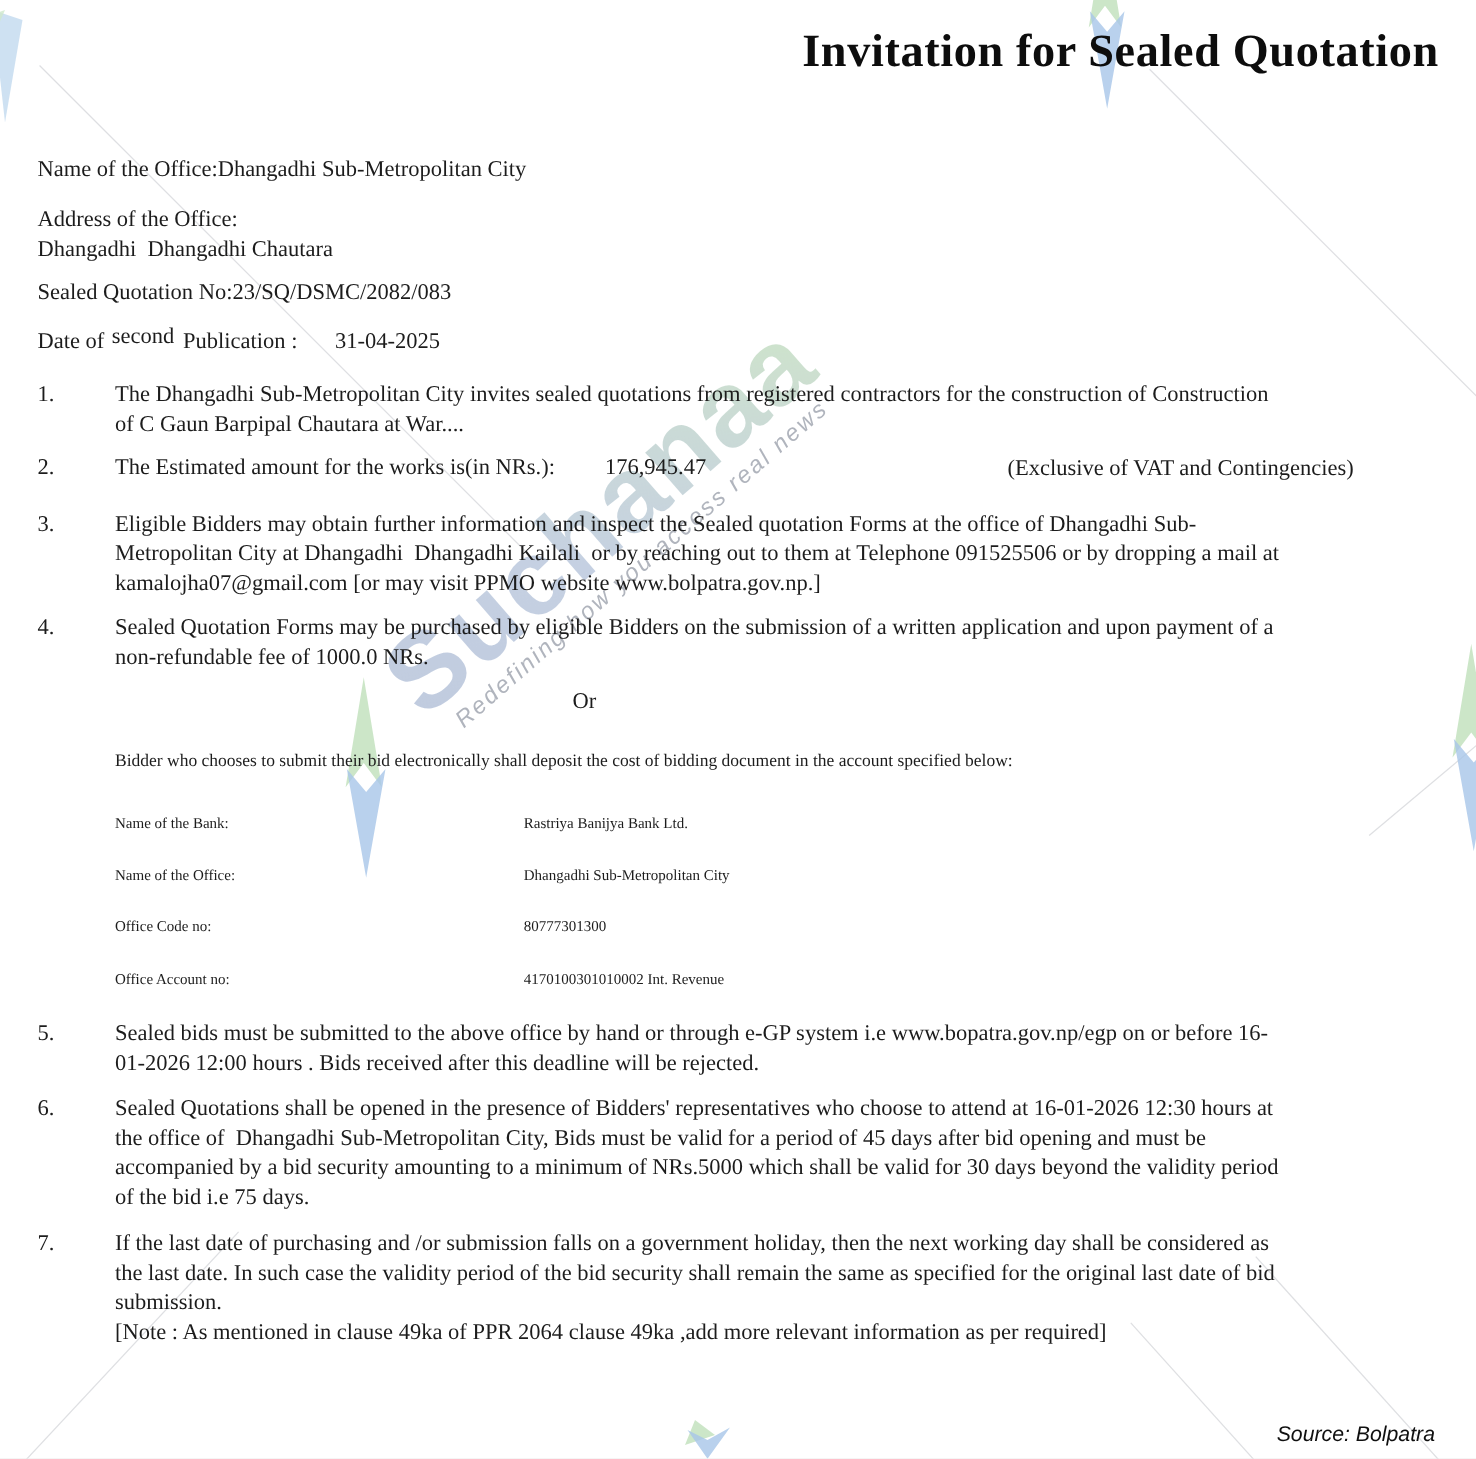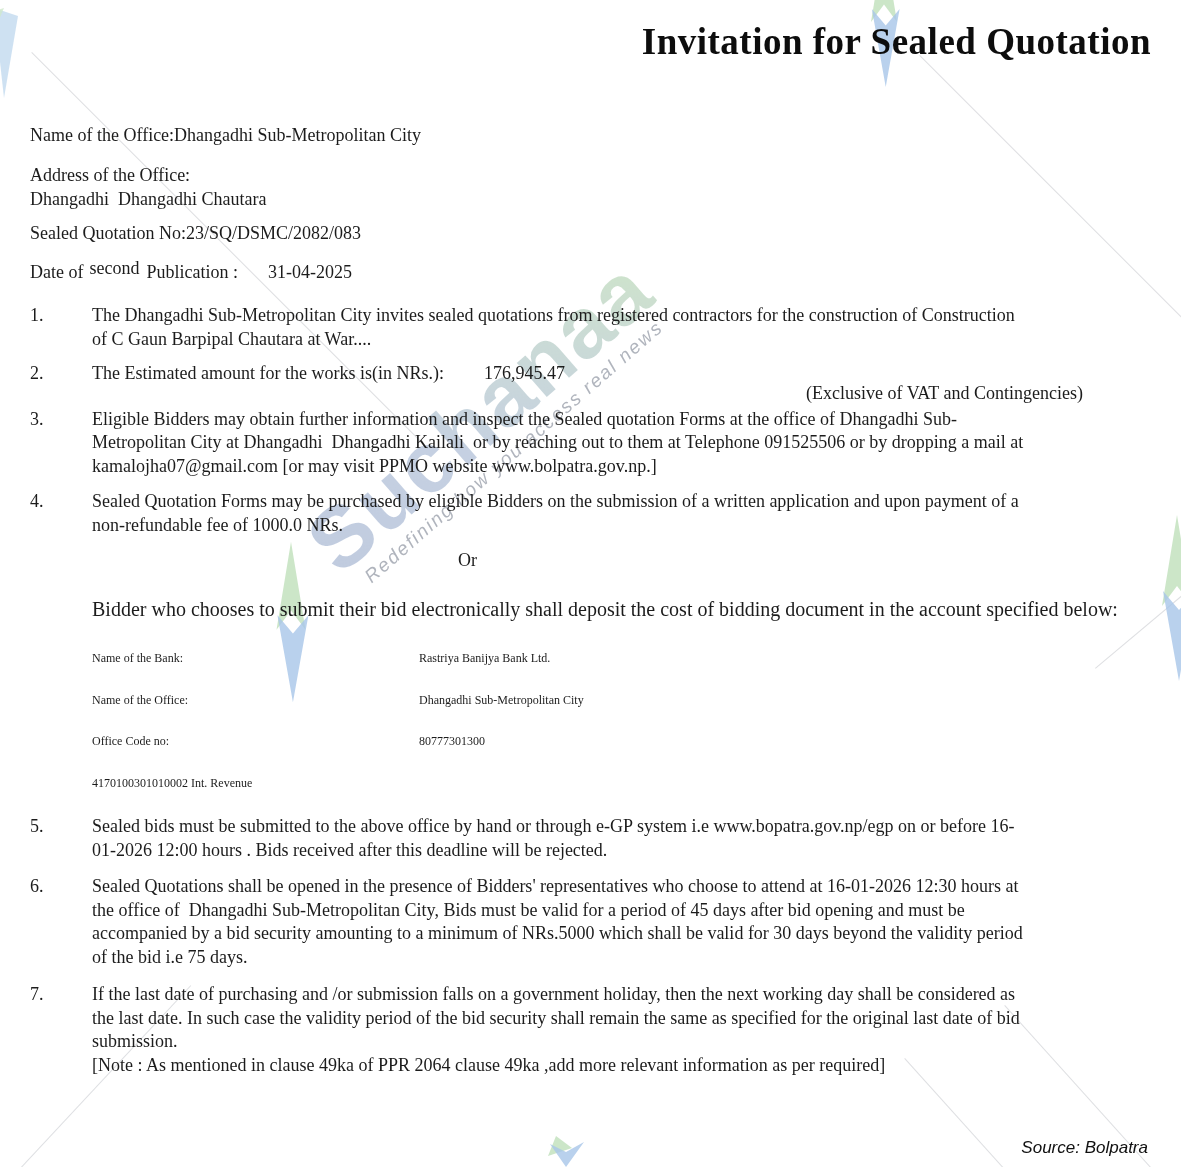--- a/index.html
+++ b/index.html
@@ -43,23 +43,23 @@
   .mt-pubdate{margin-top:19px;}
   .raised{position:relative; top:-4px; margin:0 7px 0 6px;}
   .pubdate-val{margin-left:30px;}
   .clauses{margin-top:22px;}
   .clause{position:relative; display:flex; align-items:flex-start; font-size:18px; line-height:23.5px;}
   .clause .num{flex:0 0 62px;}
   .clause .ctext{white-space:pre;}
   .c2{margin-top:11px;} .c3{margin-top:22px;} .c4{margin-top:12px;}
   .c5{margin-top:20px;} .c6{margin-top:13px;} .c7{margin-top:14px;}
   .amount{margin-left:40px;}
-  .vat{position:absolute; left:776px; top:20px; white-space:pre;}
+  .vat{position:absolute; left:776px; top:1px; white-space:pre;}
   .or-sep{margin:12px 0 0 428px; font-size:18px; line-height:23.5px; width:40px;}
-  .bidder-note{margin:25px 0 0 62px; font-size:20px; line-height:23.5px; white-space:pre;}
+  .bidder-note{margin:25px 0 0 62px; font-size:14px; line-height:23.5px; white-space:pre;}
   .bank{margin:26px 0 0 62px;}
   .bank-row{display:flex; font-size:12px; line-height:23.5px; margin-bottom:18px;}
   .bank-row .blabel{flex:0 0 327px; white-space:pre;}
   .bank-row .bvalue{white-space:pre;}
   .source{
     position:absolute; right:33px; top:1138px; z-index:1;
     font-family:"Liberation Sans", sans-serif; font-style:italic;
     font-size:17px; color:#101010;
   }
 </style>
@@ -146,20 +146,21 @@
         </div>
         <div class="bank-row">
           <span class="blabel">Name of the Office:</span>
           <span class="bvalue">Dhangadhi Sub-Metropolitan City</span>
         </div>
         <div class="bank-row">
           <span class="blabel">Office Code no:</span>
           <span class="bvalue">80777301300</span>
         </div>
         <div class="bank-row">
+          <span class="blabel">Office Account no:</span>
           <span class="bvalue">4170100301010002 Int. Revenue</span>
         </div>
       </div>
 
       <div class="clause c5">
         <span class="num">5.</span>
         <div class="ctext">Sealed bids must be submitted to the above office by hand or through e-GP system i.e www.bopatra.gov.np/egp on or before 16-
 01-2026 12:00 hours . Bids received after this deadline will be rejected.</div>
       </div>
       <div class="clause c6">

